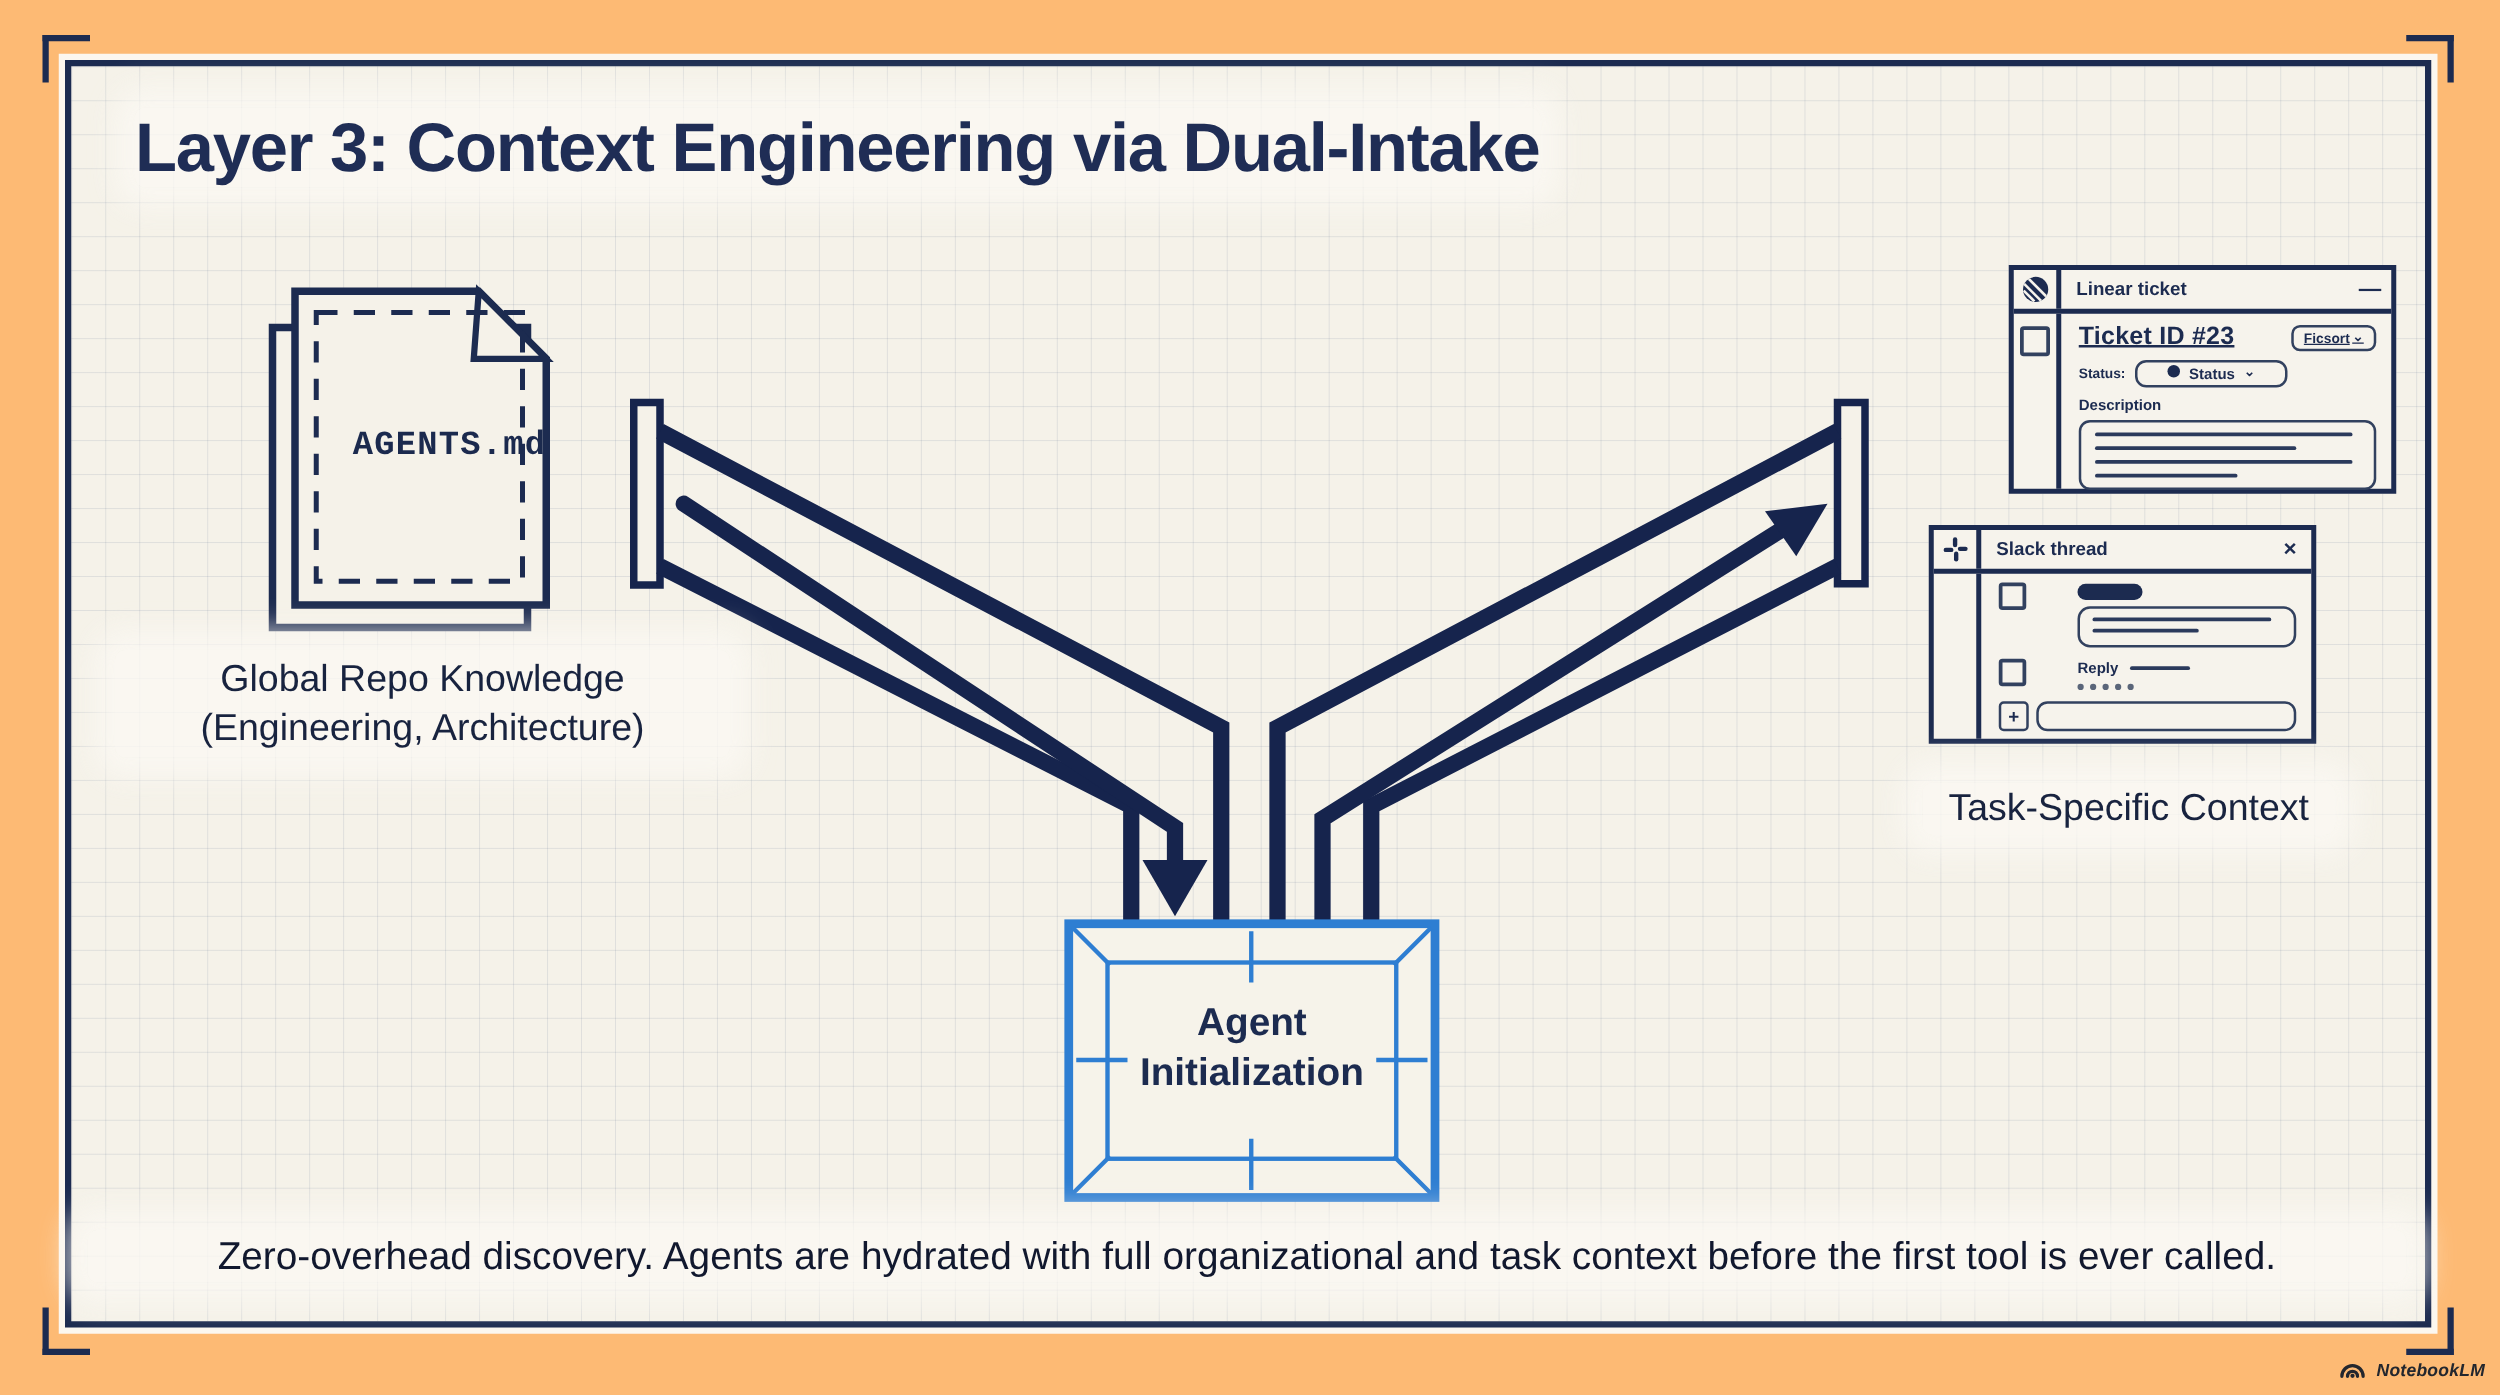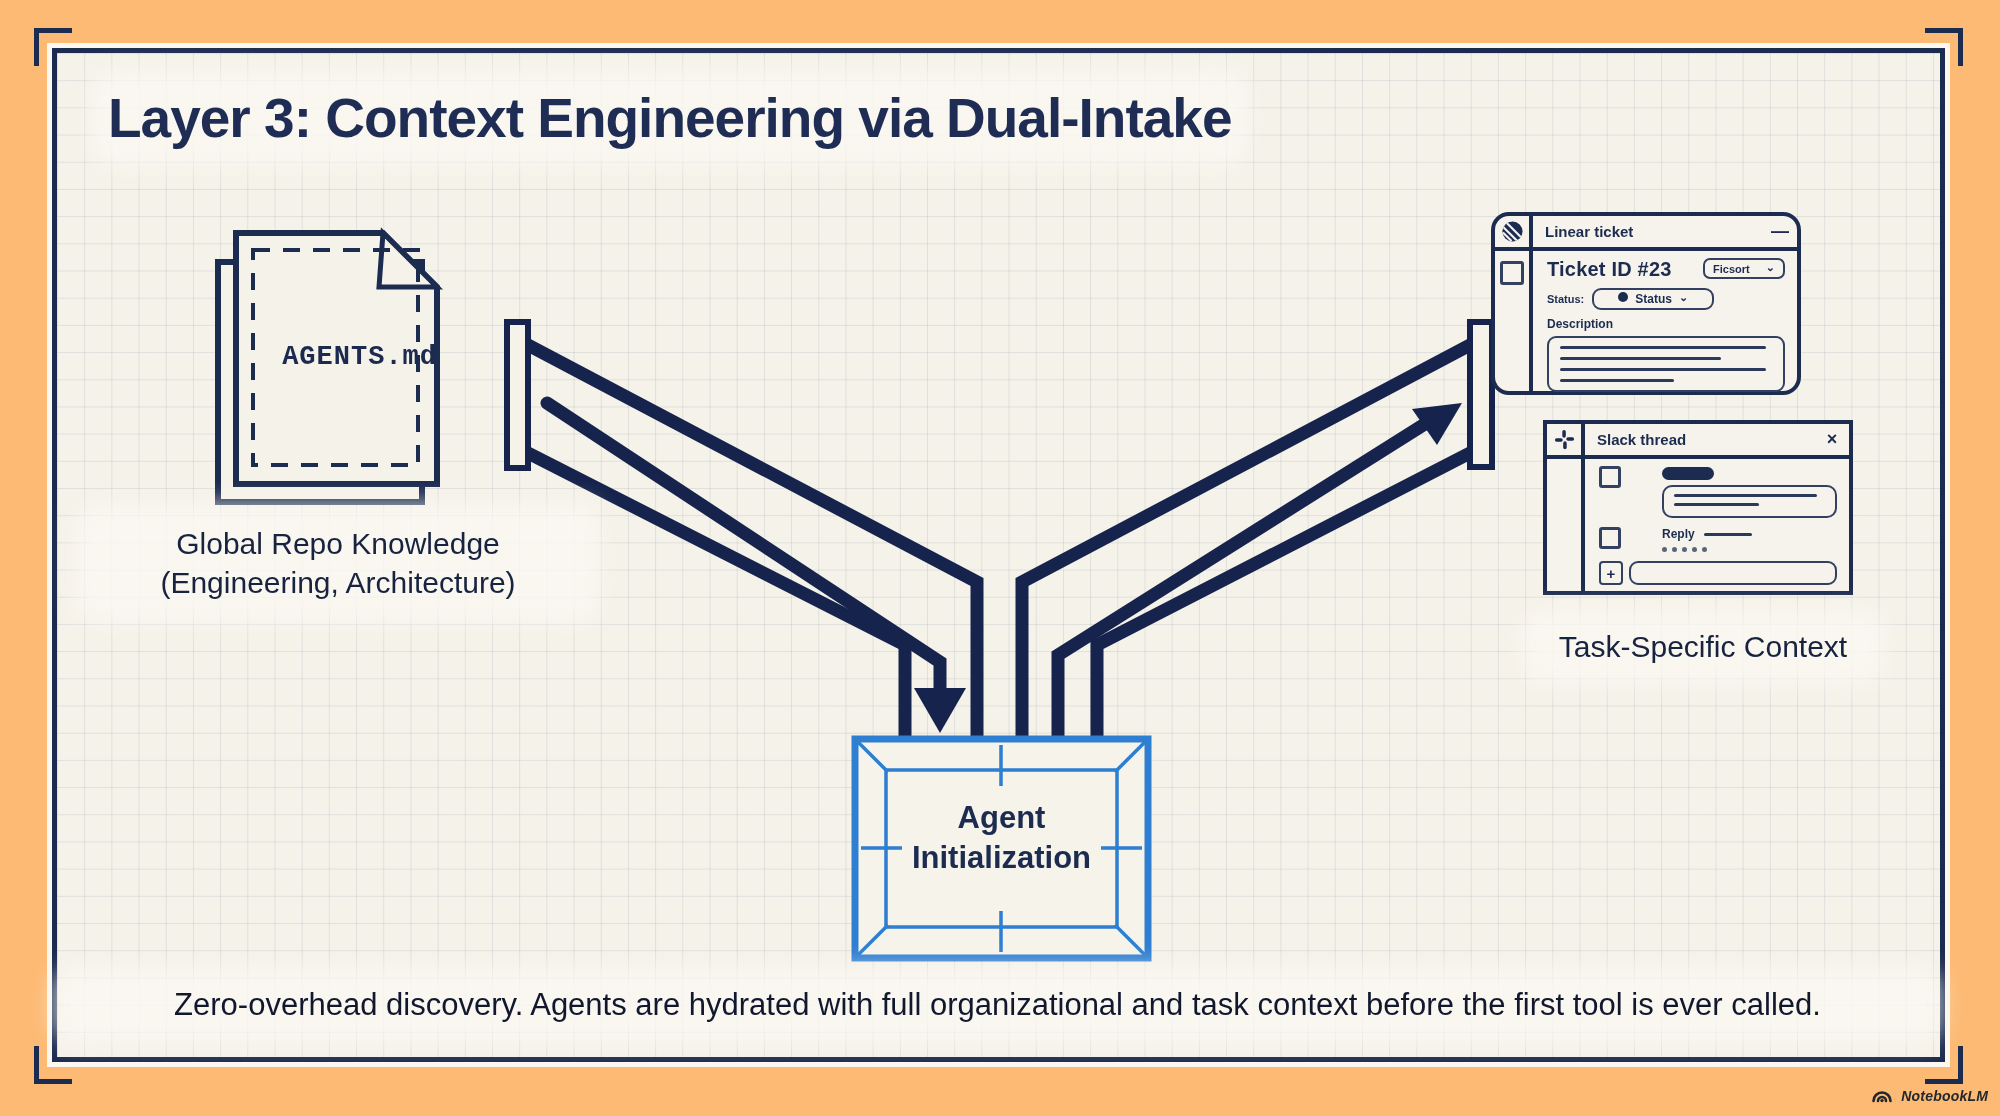--- a/index.html
+++ b/index.html
@@ -64,24 +64,24 @@
   .miniwin .icon-cell { width:38px; border-right:4px solid #1c2b50; display:flex; align-items:center; justify-content:center; }
   .miniwin .hdr-title { flex:1; display:flex; align-items:center; padding-left:12px; font-size:15px; font-weight:700; }
   .miniwin .hdr-ctl { width:34px; display:flex; align-items:center; justify-content:center; font-size:18px; font-weight:700; cursor:default; }
   .miniwin .body { display:flex; height:calc(100% - 35px); }
   .miniwin .left-col { width:38px; border-right:4px solid #1c2b50; display:flex; justify-content:center; padding-top:10px; }
   .miniwin .content { flex:1; padding:7px 12px 6px 14px; }
 
   .checkbox { width:24px; height:24px; border:3px solid #32415f; border-radius:3px; background:transparent; }
   .checkbox.sm { width:22px; height:22px; border-width:3px; }
 
-  .linear-win { left:1491px; top:212px; width:310px; height:183px;border-radius:18px; }
-  .ticket-row1 { display:flex; align-items:flex-start; justify-content:space-between; }
+  .linear-win { left:1607px; top:212px; width:310px; height:183px; }
+  .ticket-row1 { display:flex; align-items:flex-end; justify-content:space-between;text-decoration:underline; }
   .ticket-heading { font-size:20px; font-weight:700; letter-spacing:0.2px; }
-  .pill-btn { display:inline-flex; align-items:center; gap:16px; border:2.5px solid #32415f; border-radius:7px;
+  .pill-btn { display:inline-flex; align-items:center; gap:2px; border:2.5px solid #32415f; border-radius:7px;
               padding:2px 8px; font-size:11px; font-weight:700; background:#f6f3ec; }
   .status-row { display:flex; align-items:center; gap:8px; margin-top:7px; }
   .tiny-label { font-size:11px; font-weight:700; }
   .status-pill { display:inline-flex; align-items:flex-start; gap:7px; border:2.5px solid #32415f; border-radius:9px;
                  padding:2px 24px; font-size:12px; font-weight:700; background:#f6f3ec; }
   .dot { width:10px; height:10px; border-radius:50%; background:#1c2b50; }
   .chev { font-size:11px; font-weight:700; transform:translateY(-1px); }
   .desc-label { margin-top:7px; font-size:12px; font-weight:700; }
   .desc-box { margin-top:5px; border:2.5px solid #32415f; border-radius:9px; height:56px; padding:8px 11px; }
   .hline { height:3px; background:#2b3a5c; border-radius:2px; margin-bottom:8px; }

